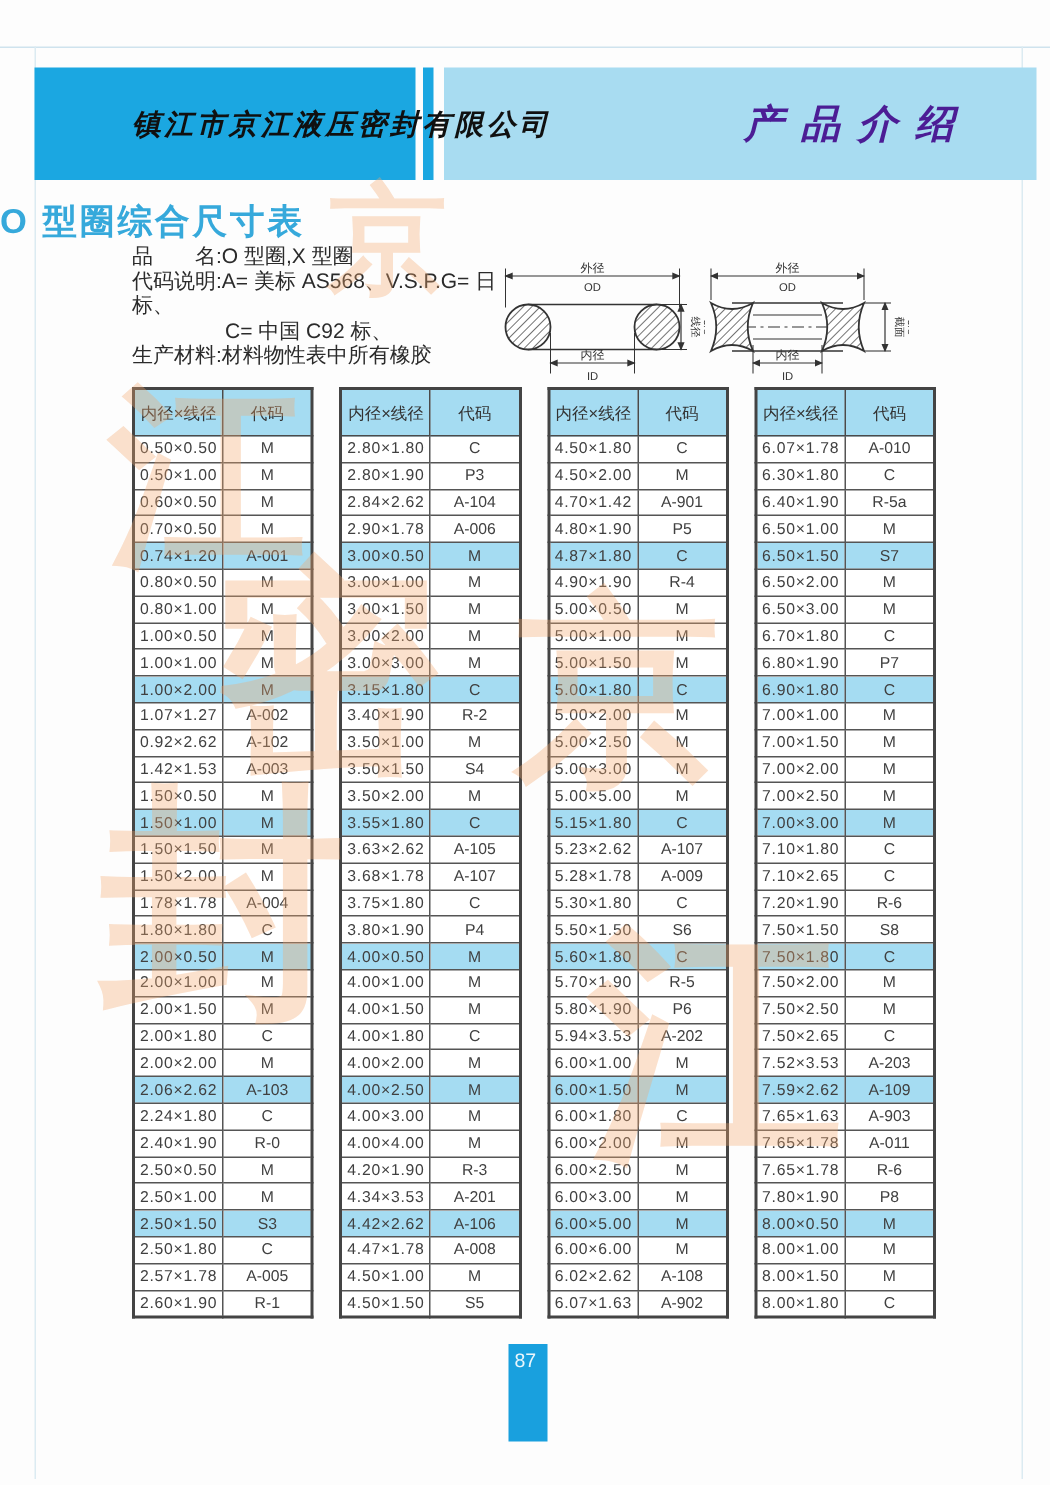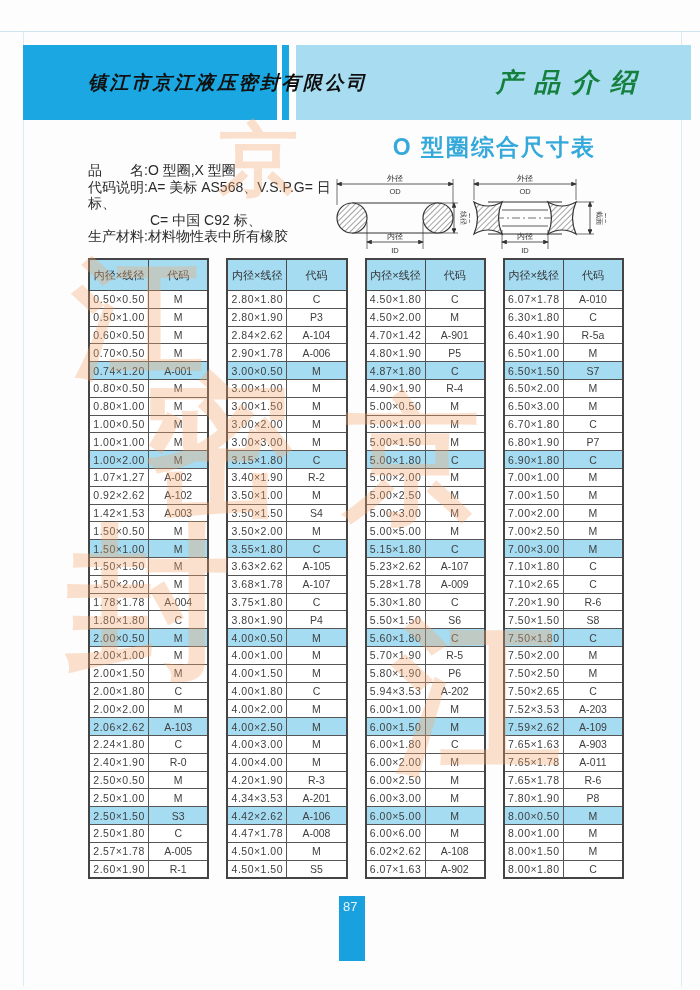--- a/index.html
+++ b/index.html
@@ -11,23 +11,23 @@
   .frame-right{position:absolute;left:681px;top:31px;bottom:4px;width:1px;background:#dcebf2;}
 
   
   .band-dark{position:absolute;left:23px;top:45px;width:254px;height:75px;background:#1BA7E1;}
   .band-stripe{position:absolute;left:282px;top:45px;width:7px;height:75px;background:#1BA7E1;}
   .band-light{position:absolute;left:296px;top:45px;width:395px;height:75px;background:#A8DCF1;}
   .company{position:absolute;left:88px;top:70px;width:300px;font-family:"DejaVu Serif","Liberation Serif",serif;
            font-size:19px;font-weight:bold;font-style:italic;letter-spacing:2.5px;color:#101010;z-index:2;}
   .section-title{position:absolute;left:462px;top:65px;width:220px;text-align:center;
            font-family:"DejaVu Serif","Liberation Serif",serif;font-size:26px;font-weight:bold;font-style:italic;
-           letter-spacing:12px;color:#15803d;z-index:2;}
-
-  .doc-title{position:absolute;left:0;top:132px;width:596px;text-align:right;
+           letter-spacing:12px;color:#4c1d95;z-index:2;}
+
+  .doc-title{position:absolute;left:0;top:132px;width:596px;text-align:left;
            font-size:23px;font-weight:bold;letter-spacing:2px;color:#36A9DB;}
 
   
   .info{position:absolute;left:88px;top:162px;width:265px;font-size:14px;line-height:16.5px;color:#2b2b2b;}
   .info .ind{padding-left:62px;}
 
   
   .diag{position:absolute;z-index:1;}
   .diag-oring{left:330px;top:172px;}
   .diag-xring{left:466px;top:172px;}

